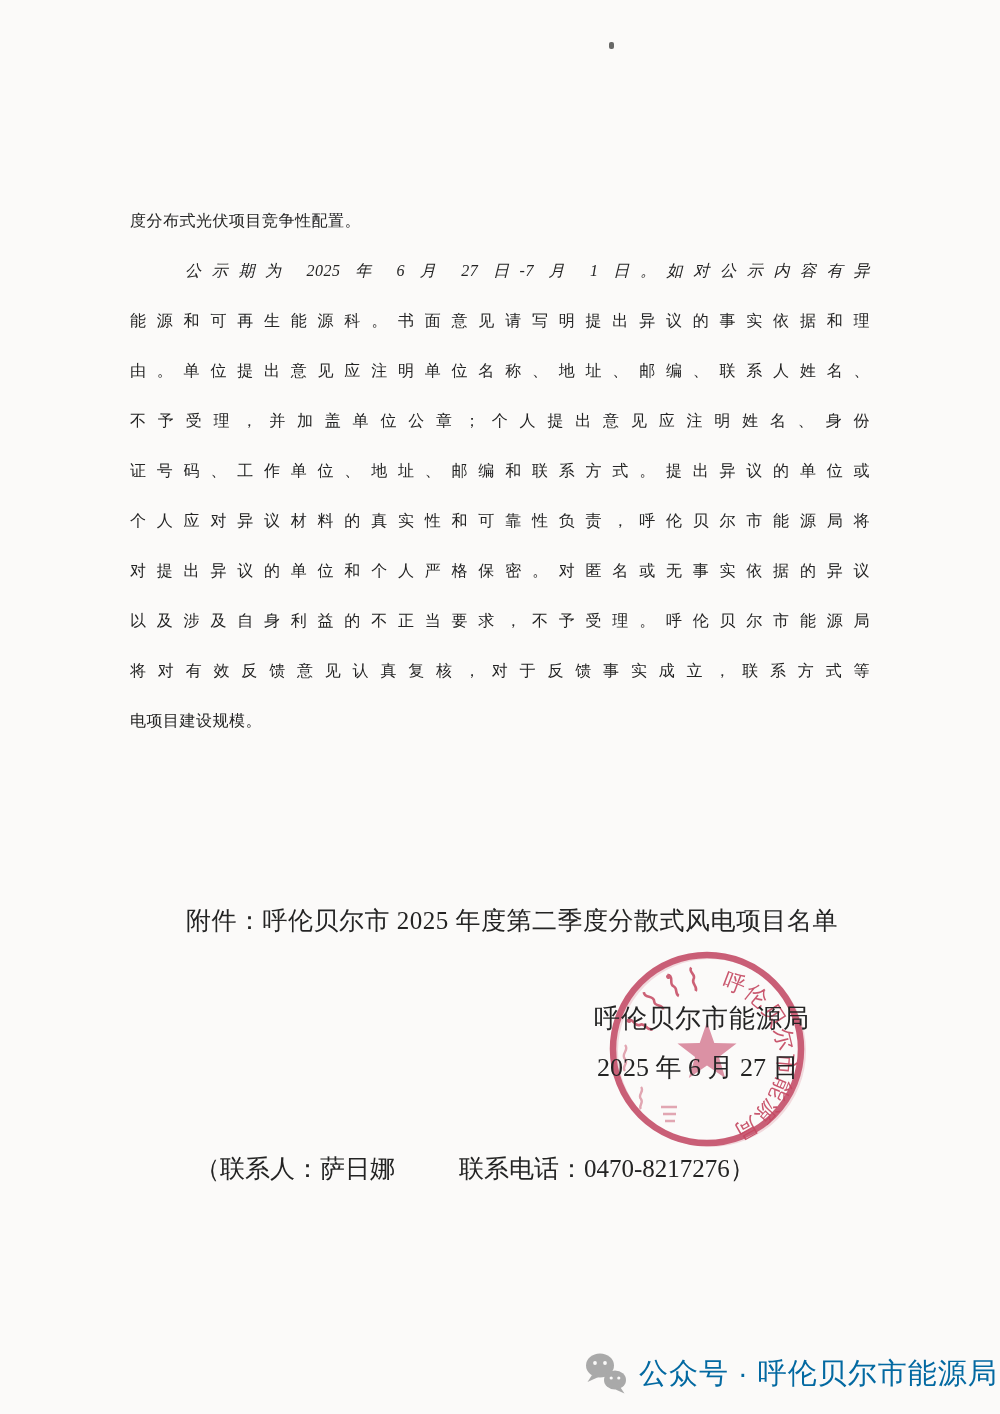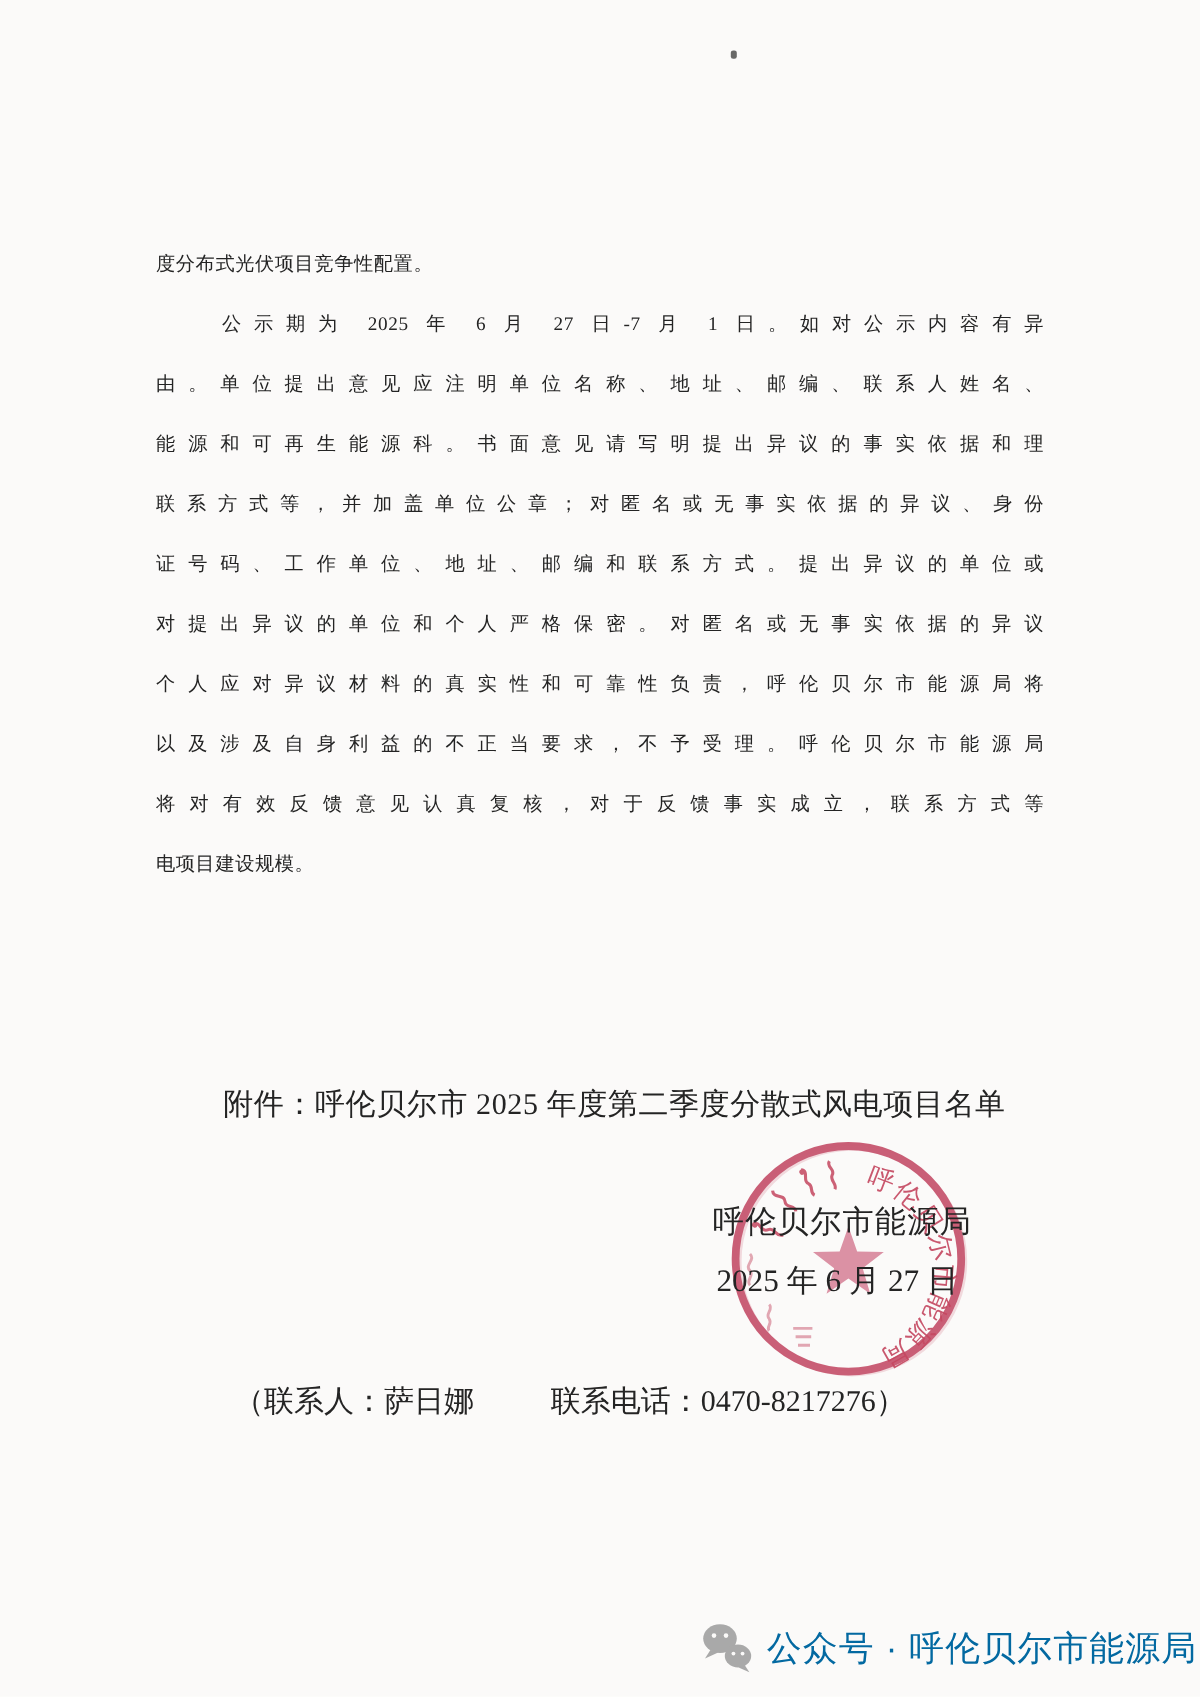--- a/index.html
+++ b/index.html
@@ -16,21 +16,21 @@
     position:absolute;left:609px;top:42px;width:5px;height:7px;
     background:#4d4d4d;border-radius:2px;opacity:.85;
   }
   
   .body-text{
     position:absolute;left:130px;top:196px;width:740px;
     font-size:16px;line-height:50px;letter-spacing:.5px;
   }
   .ln{height:50px;white-space:nowrap;}
   .ln.full{white-space:normal;text-align:justify;text-align-last:justify;}
-  .ln.indent{padding-left:55px;}
+  .ln.indent{padding-left:55px;font-style:italic;}
   .attachment{
     position:absolute;left:186px;top:896px;width:740px;height:50px;
     font-size:25px;line-height:50px;letter-spacing:.5px;white-space:nowrap;
   }
   .sig-org{
     position:absolute;left:594px;top:1001px;height:36px;
     font-size:26px;line-height:36px;letter-spacing:1px;z-index:3;white-space:nowrap;
   }
   .sig-date{
     position:absolute;left:597px;top:1050px;height:36px;
@@ -62,26 +62,26 @@
 </head>
 <body>
 
 <div class="page">
 
   <div class="speck"></div>
 
   <div class="body-text">
     <div class="ln">度分布式光伏项目竞争性配置。</div>
     <div class="ln full indent">公示期为 2025 年 6 月 27 日-7 月 1 日。如对公示内容有异</div>
+    <div class="ln full">能源和可再生能源科。书面意见请写明提出异议的事实依据和理</div>
     <div class="ln full">由。单位提出意见应注明单位名称、地址、邮编、联系人姓名、</div>
-    <div class="ln full">能源和可再生能源科。书面意见请写明提出异议的事实依据和理</div>
-    <div class="ln full">联系方式等，并加盖单位公章；对匿名或无事实依据的异议、身份</div>
+    <div class="ln full">不予受理，并加盖单位公章；个人提出意见应注明姓名、身份</div>
     <div class="ln full">证号码、工作单位、地址、邮编和联系方式。提出异议的单位或</div>
+    <div class="ln full">个人应对异议材料的真实性和可靠性负责，呼伦贝尔市能源局将</div>
     <div class="ln full">对提出异议的单位和个人严格保密。对匿名或无事实依据的异议</div>
-    <div class="ln full">个人应对异议材料的真实性和可靠性负责，呼伦贝尔市能源局将</div>
     <div class="ln full">以及涉及自身利益的不正当要求，不予受理。呼伦贝尔市能源局</div>
     <div class="ln full">将对有效反馈意见认真复核，对于反馈事实成立，联系方式等</div>
     <div class="ln">电项目建设规模。</div>
   </div>
 
   <div class="attachment">附件：呼伦贝尔市 2025 年度第二季度分散式风电项目名单</div>
 
   <svg class="seal" viewBox="0 0 222 220">
 
     <circle cx="110" cy="108" r="94" fill="none" stroke-width="6.5" opacity="0.88" stroke="#c64a66"></circle>

